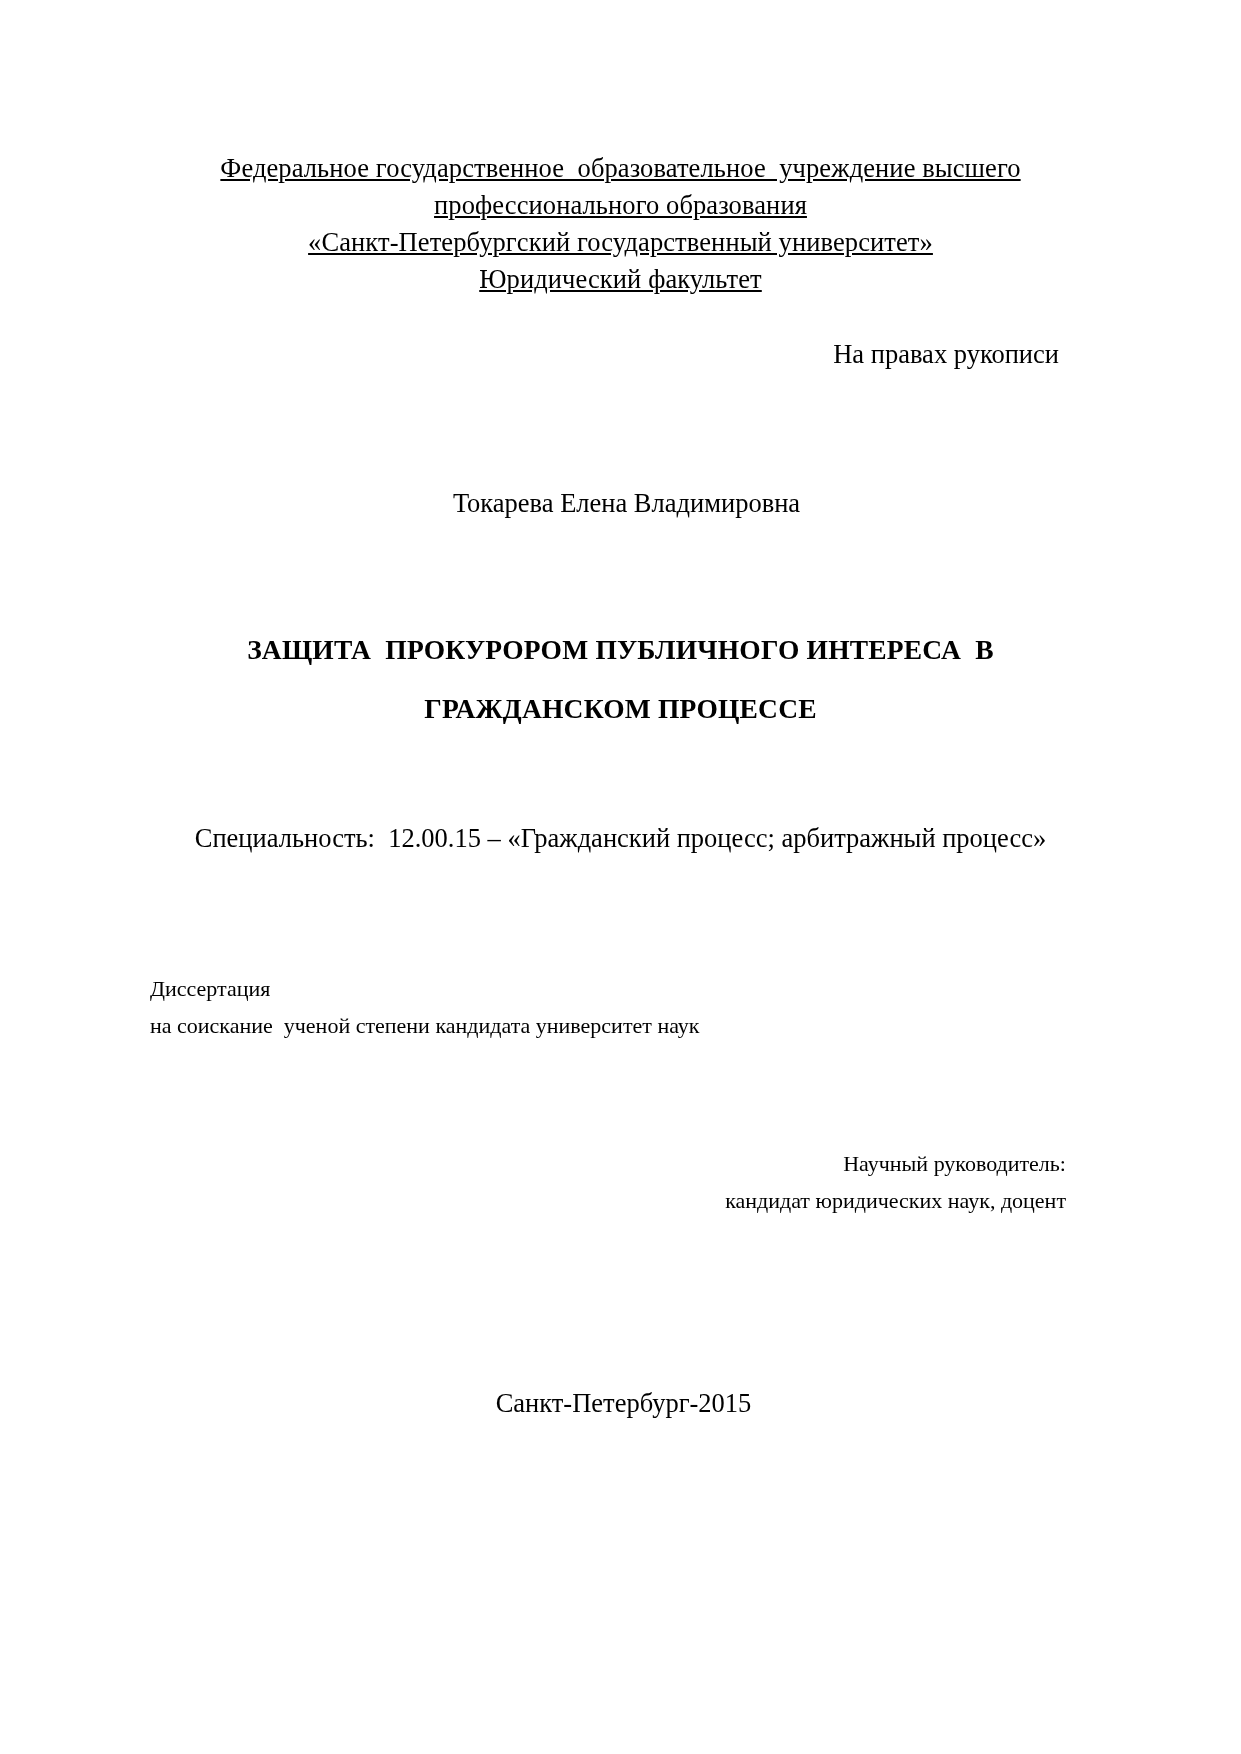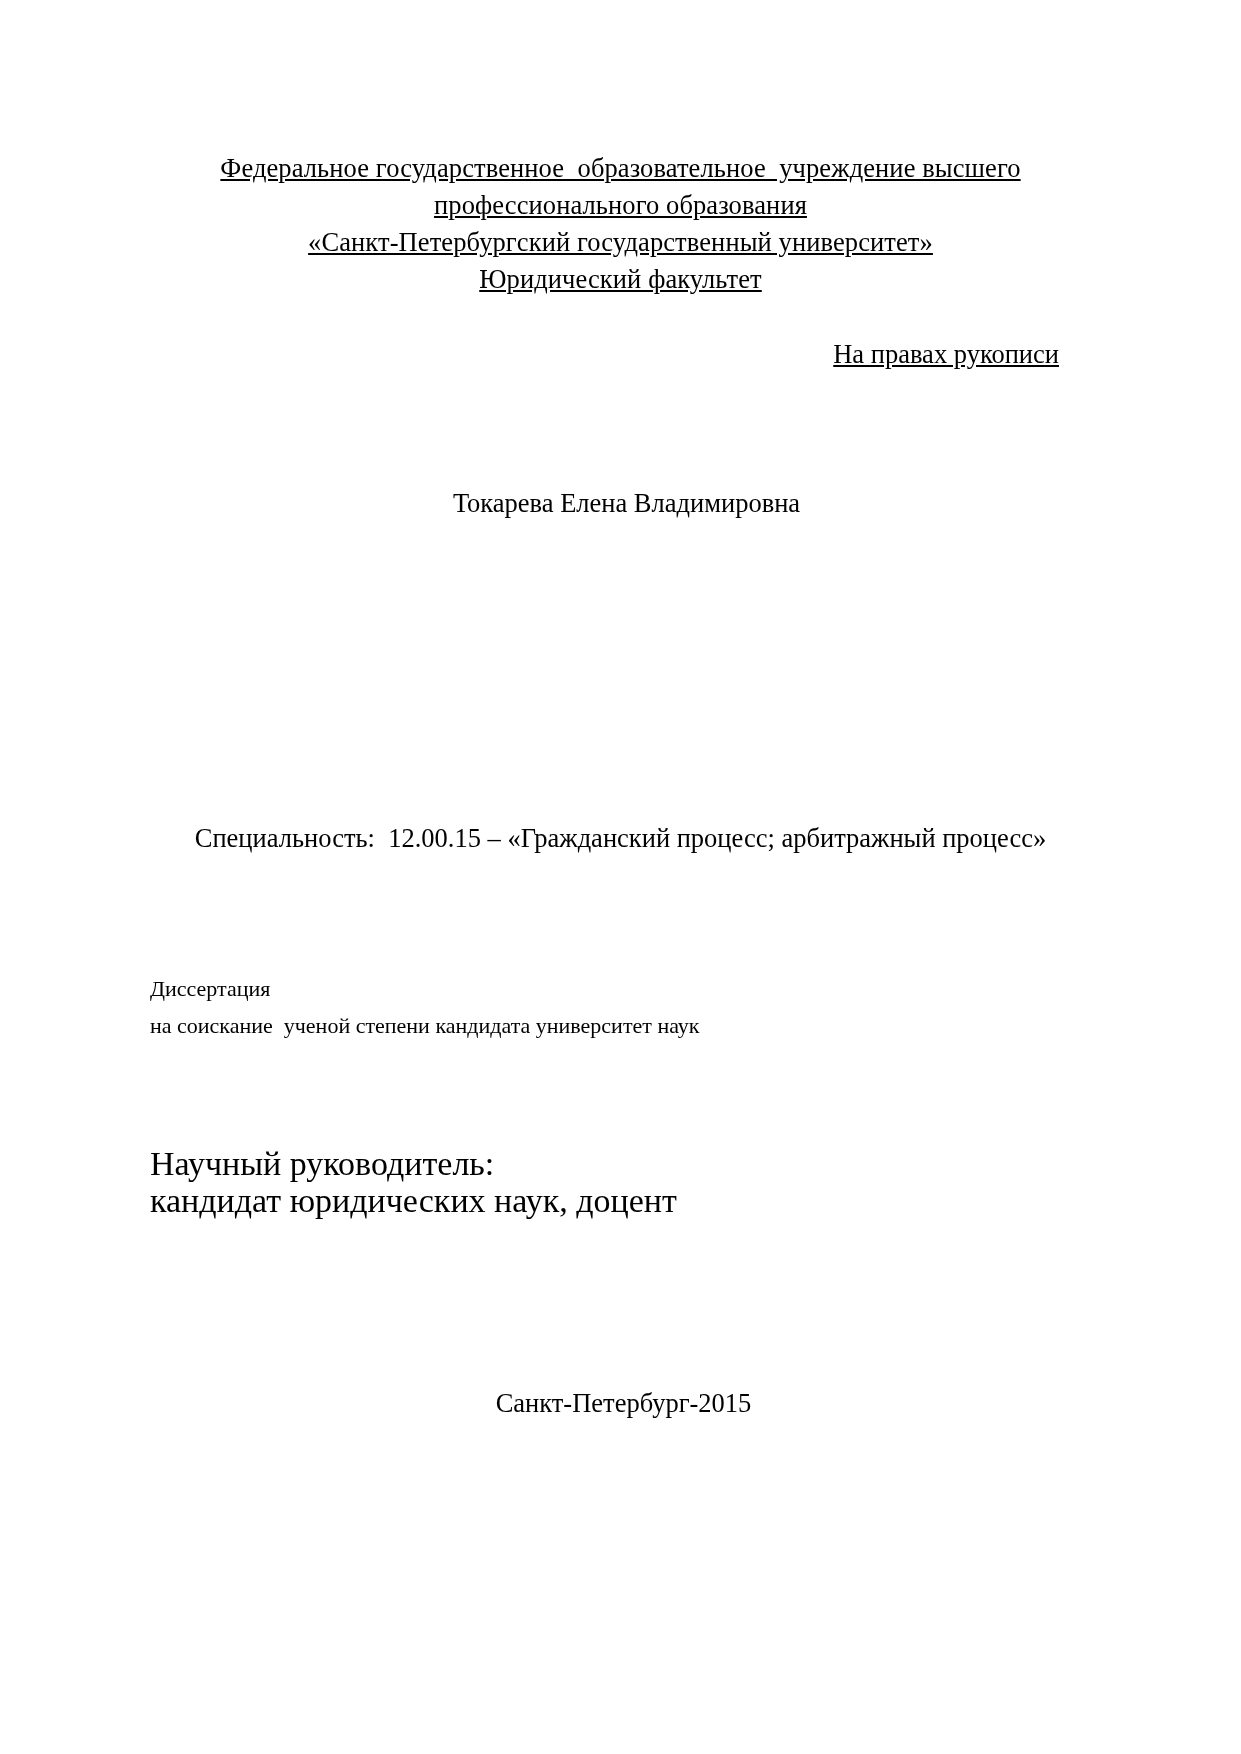--- a/index.html
+++ b/index.html
@@ -46,21 +46,20 @@
   
   .rights {
     left: 150px;
     top: 336px;
     width: 941px;
     text-align: right;
     font-size: 26.5px;
     line-height: 37px;
     padding-right: 32px;
     box-sizing: border-box;
-    text-decoration: underline;
   }
 
   
   .author {
     left: 152px;
     top: 485px;
     width: 941px;
     text-align: center;
     font-size: 26.5px;
     line-height: 37px;
@@ -100,21 +99,22 @@
     font-size: 22px;
     line-height: 37px;
   }
   .diss-line { display: block; white-space: pre; }
 
   
   .supervisor {
     left: 150px;
     top: 1145px;
     width: 941px;
-    font-size: 34px;
+    text-align: right;
+    font-size: 22px;
     line-height: 37px;
     padding-right: 25px;
     box-sizing: border-box;
   }
   .sup-line { display: block; white-space: pre; }
 
   
   .placeyear {
     left: 150px;
     top: 1385px;
@@ -135,20 +135,24 @@
     <span class="inst-line">Федеральное государственное  образовательное  учреждение высшего</span>
     <span class="inst-line">профессионального образования</span>
     <span class="inst-line">«Санкт-Петербургский государственный университет»</span>
     <span class="inst-line">Юридический факультет</span>
   </div>
 
   <div class="block rights">На правах рукописи</div>
 
   <div class="block author">Токарева  Елена Владимировна</div>
 
+  <div class="block title">
+    <span class="title-line">ЗАЩИТА  ПРОКУРОРОМ ПУБЛИЧНОГО ИНТЕРЕСА  В</span>
+    <span class="title-line">ГРАЖДАНСКОМ ПРОЦЕССЕ</span>
+  </div>
 
   <div class="block specialty">Специальность:  12.00.15 – «Гражданский процесс; арбитражный процесс»</div>
 
   <div class="block diss">
     <span class="diss-line">Диссертация</span>
     <span class="diss-line">на соискание  ученой степени кандидата университет наук</span>
   </div>
 
   <div class="block supervisor">
     <span class="sup-line">Научный руководитель:</span>

